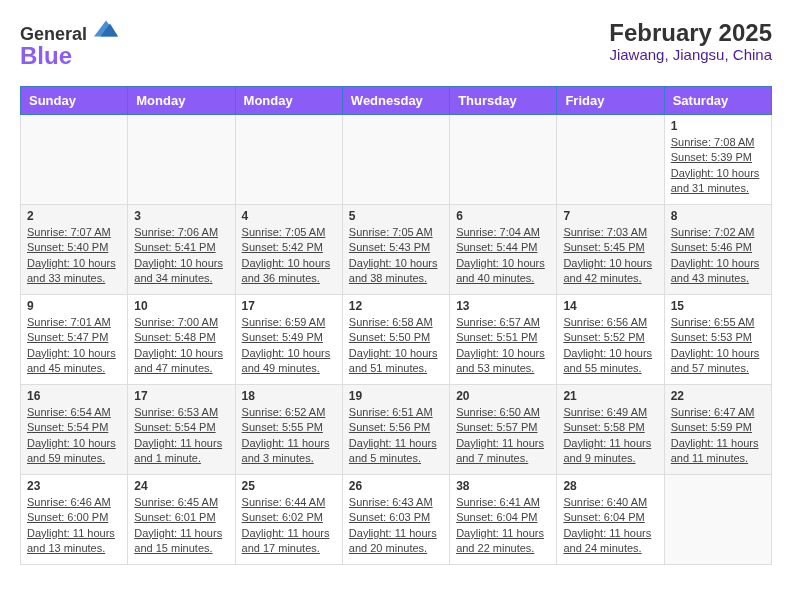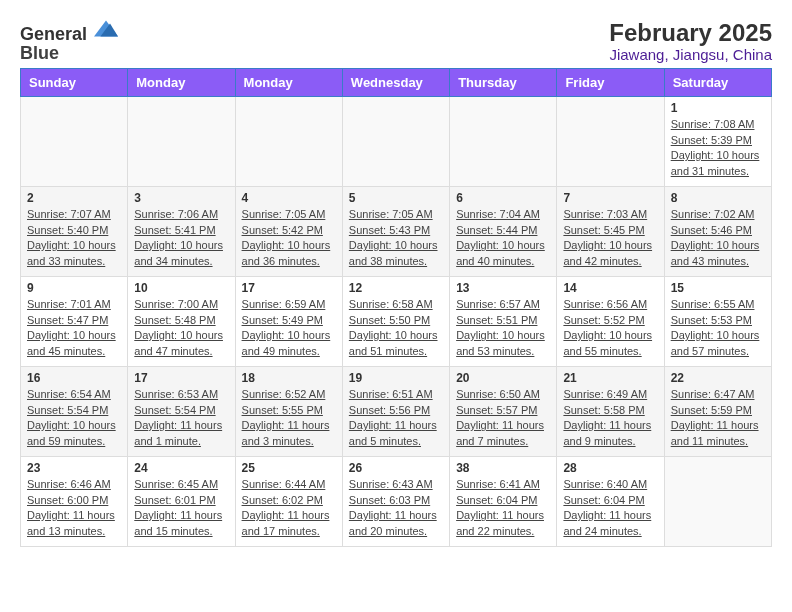--- a/index.html
+++ b/index.html
@@ -7,37 +7,37 @@
       font-family: Arial, sans-serif;
       background: #fff;
       width: 792px;
       min-height: 612px;
       padding: 20px;
     }
     .header {
       display: flex;
       justify-content: space-between;
       align-items: flex-start;
-      margin-bottom: 5px;
+      margin-bottom: 18px;
     }
     .logo {
       display: flex;
       align-items: flex-end;
       gap: 2px;
     }
     .logo-text-general {
       font-size: 18px;
       font-weight: bold;
       color: #333;
       line-height: 1;
     }
     .logo-text-blue {
-      font-size: 18px;
-      font-weight: bold;
-      color: #404040;
+      font-size: 24px;
+      font-weight: bold;
+      color: #8b5cf6;
       line-height: 1;
     }
     .logo-icon {
       width: 24px;
       height: 20px;
       margin-left: 2px;
     }
     .title-block {
       text-align: right;
     }

